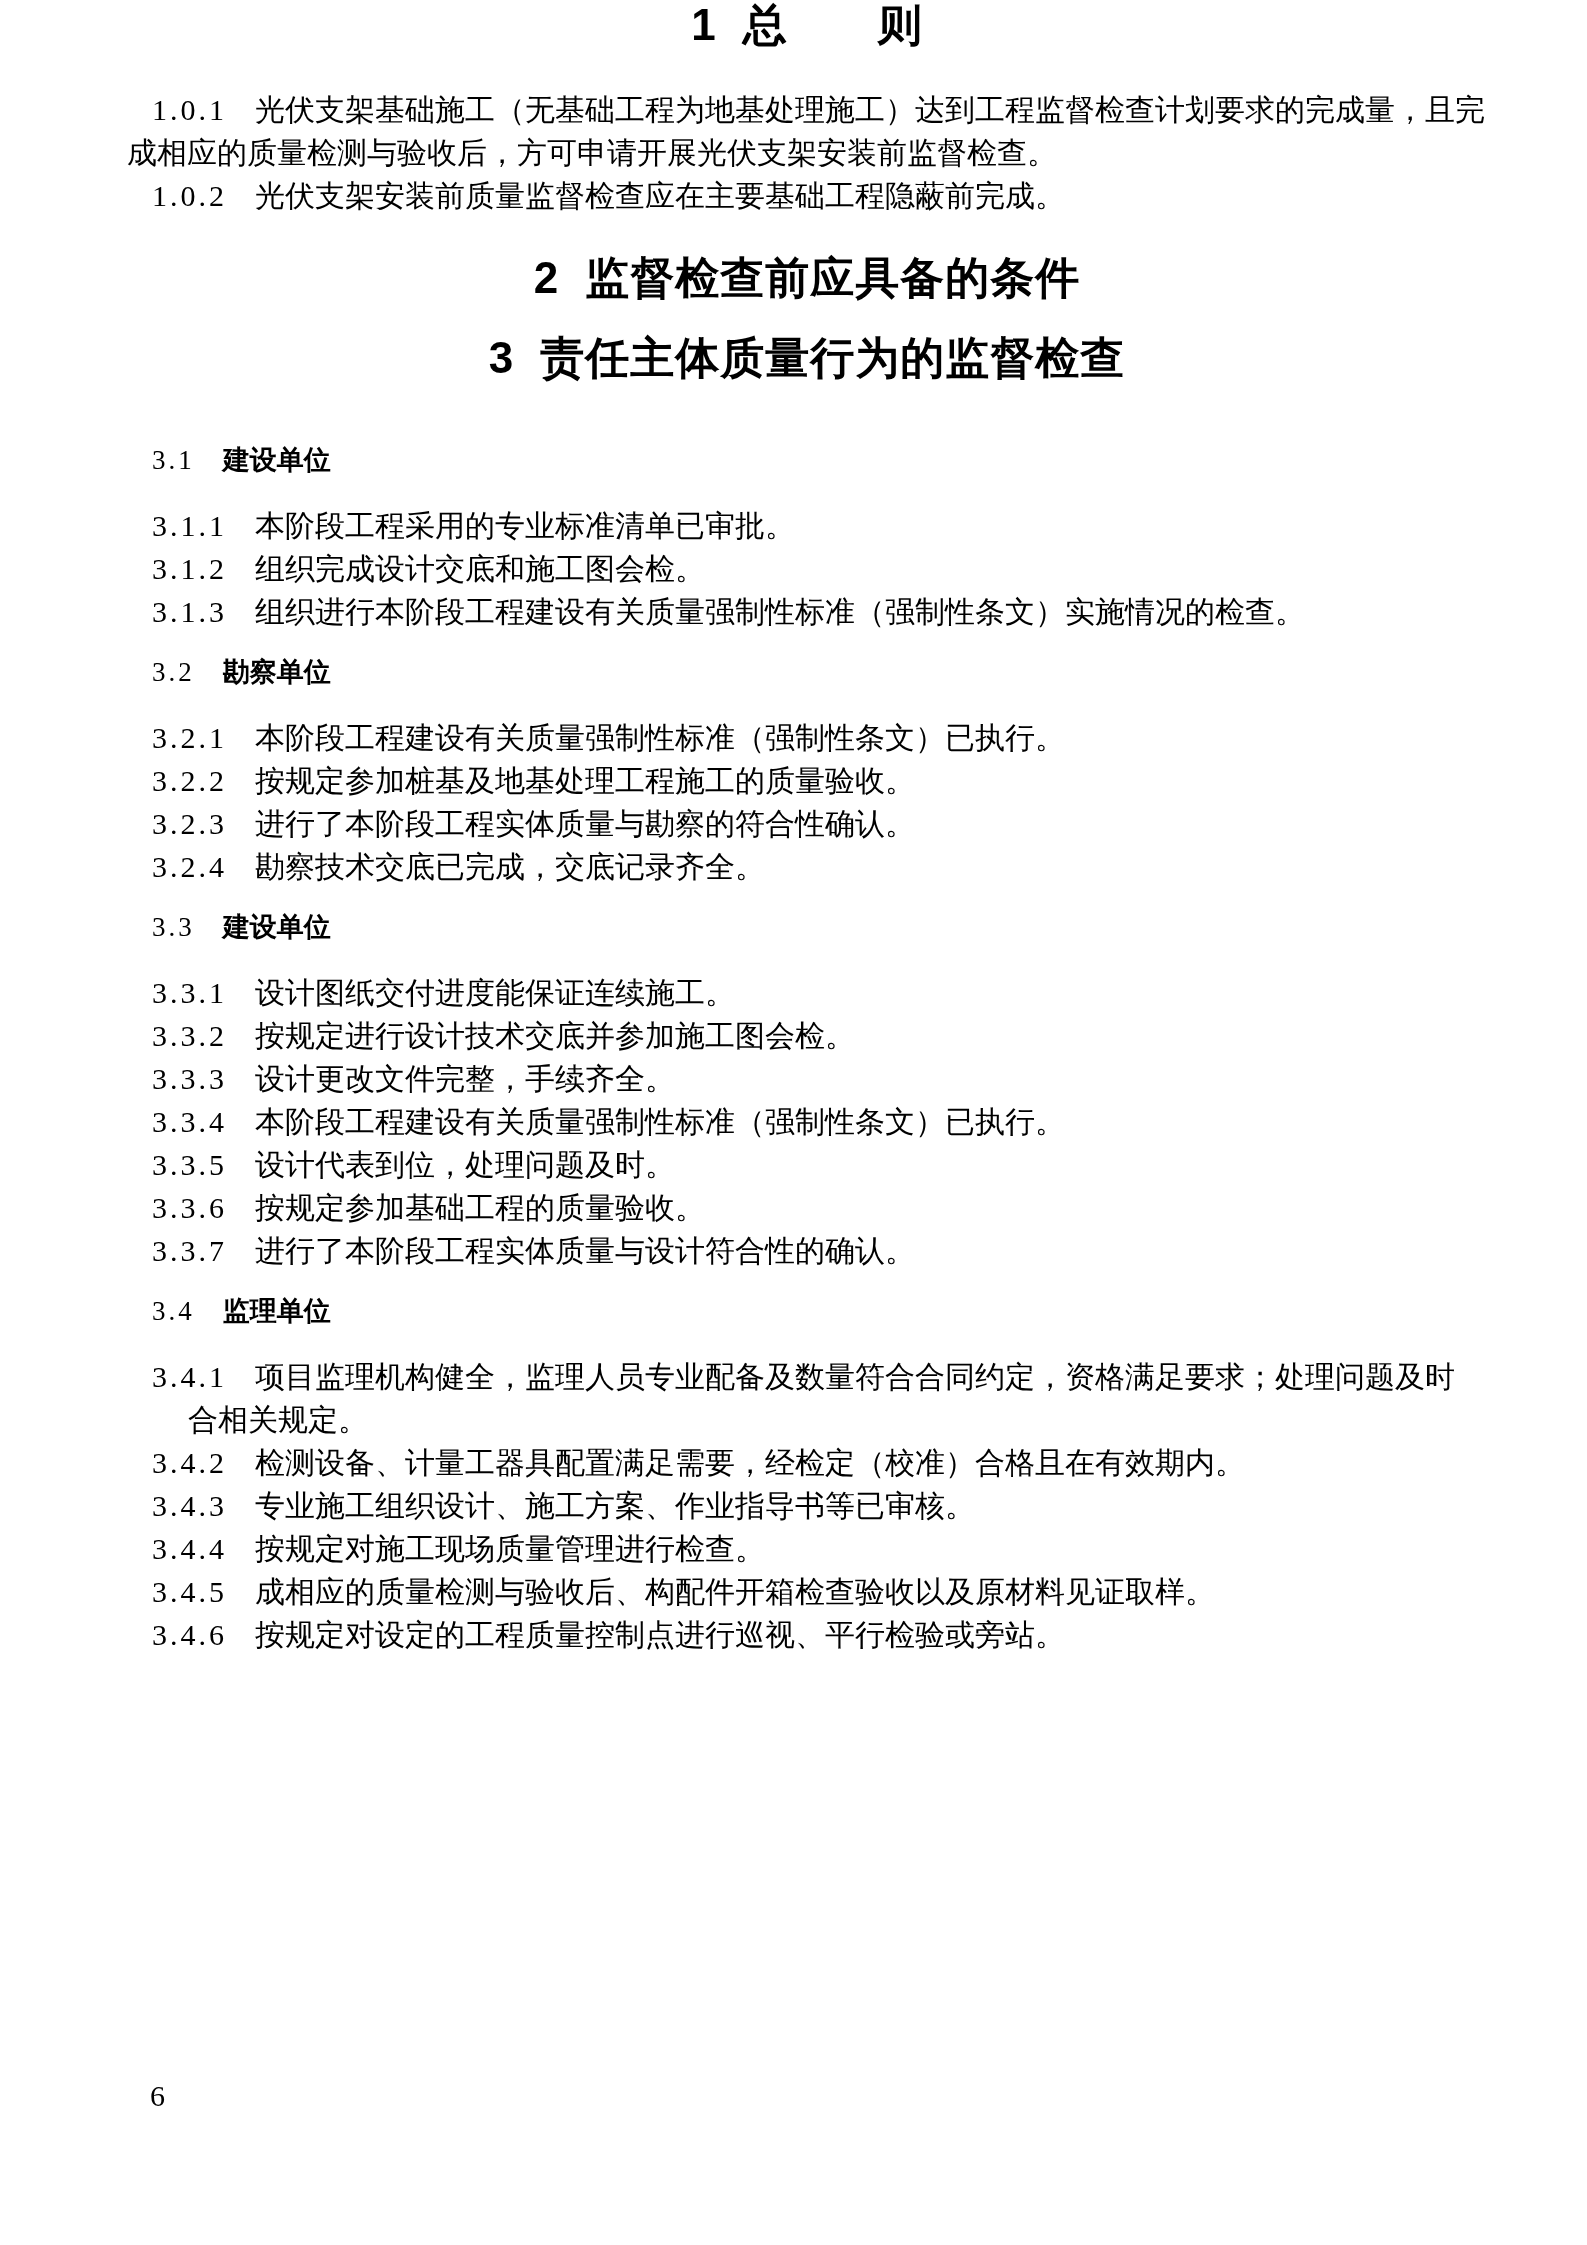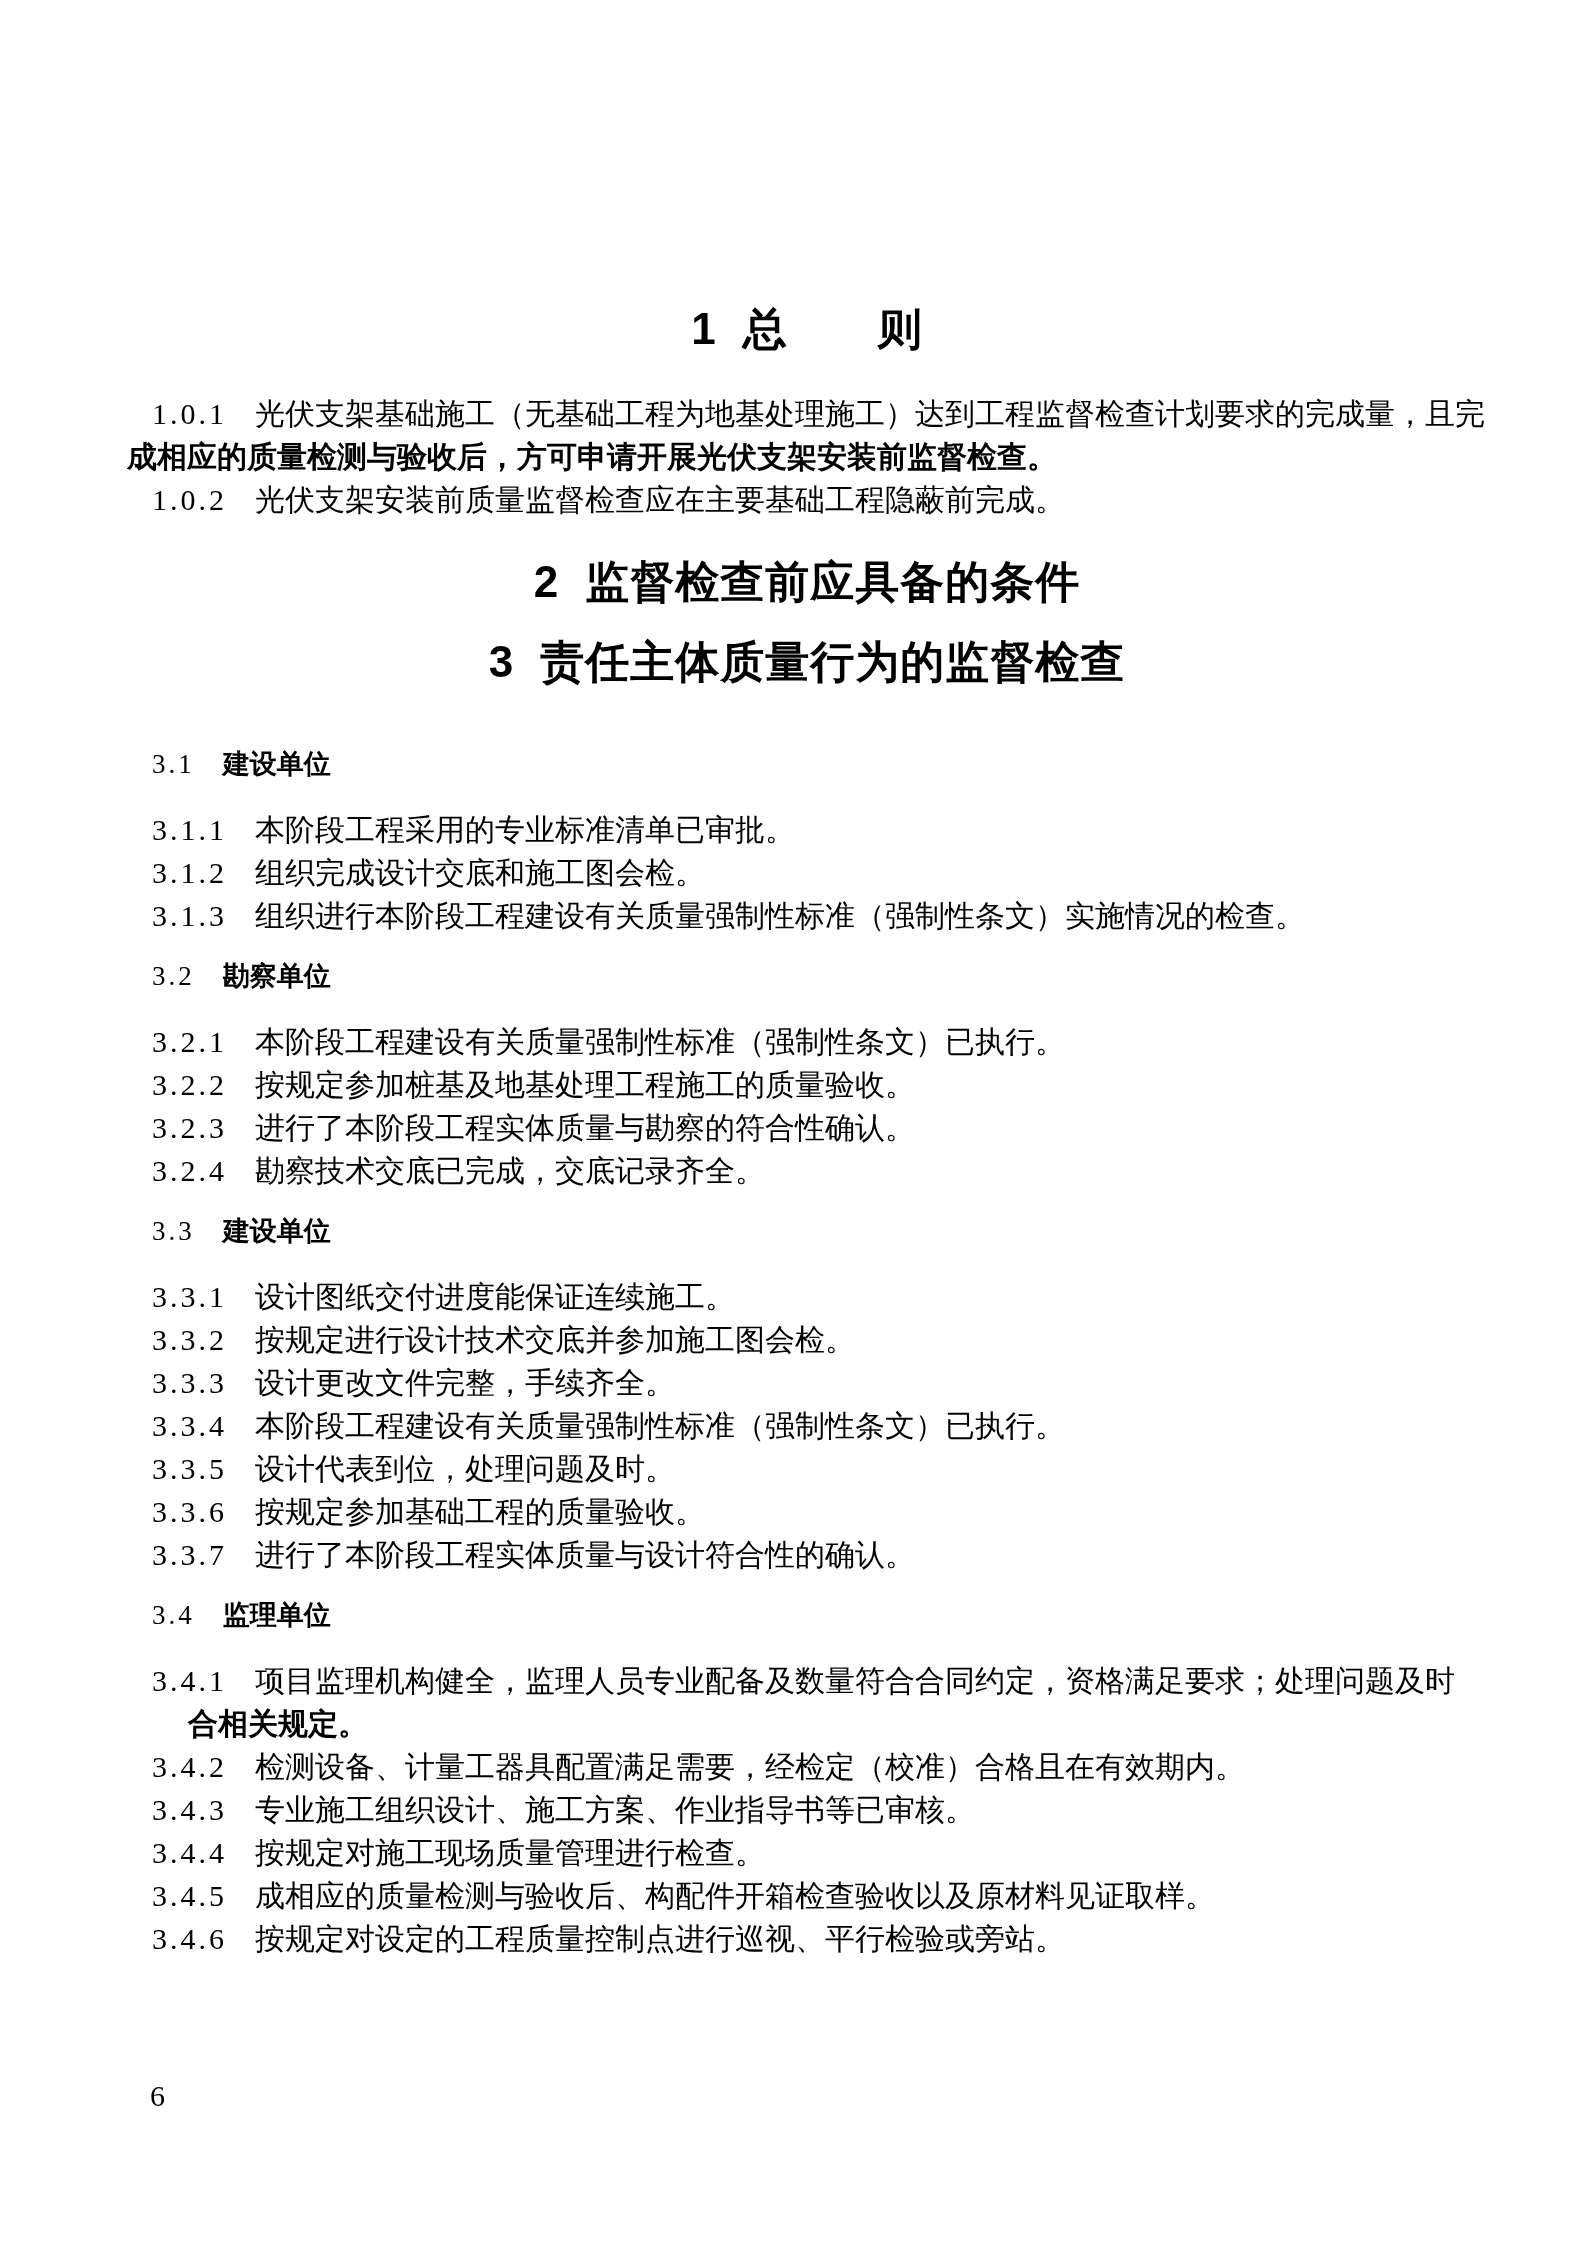--- a/index.html
+++ b/index.html
@@ -15,30 +15,30 @@
     padding: 0 100px 0 127px;
   }
   
   .chapter-heading {
     font-size: 44px; line-height: 50px; font-weight: 700;
     text-align: center;
     font-family: "Liberation Sans", "DejaVu Sans", sans-serif;
     letter-spacing: 1px;
   }
   .chapter-heading .ch-num { margin-right: 26px; }
-  #ch1-heading { margin-top: 304px; }
+  #ch1-heading { }
   #ch2-heading { margin-top: 36px; }
   #ch3-heading { margin-top: 30px; }
   
   .clauses { margin-top: 22px; }
   .clauses.ch1 { margin-top: 38px; }
   .clauses.ch2 { margin-top: 37px; }
   .clause { font-size: 30px; line-height: 43px; text-align: left; }
   .line-first { padding-left: 25px; }
-  .line-cont { padding-left: 0; font-weight: bold; }
+  .line-cont { padding-left: 0; }
   .line-cont.indent { padding-left: 61px; }
   .num { letter-spacing: 3px; margin-right: 28px; white-space: nowrap; }
   
   .section-heading {
     font-size: 27px; line-height: 43px;
     padding-left: 25px; margin-top: 18px;
   }
   .section-heading.first { margin-top: 56px; }
   .section-label {
     font-weight: 700;

